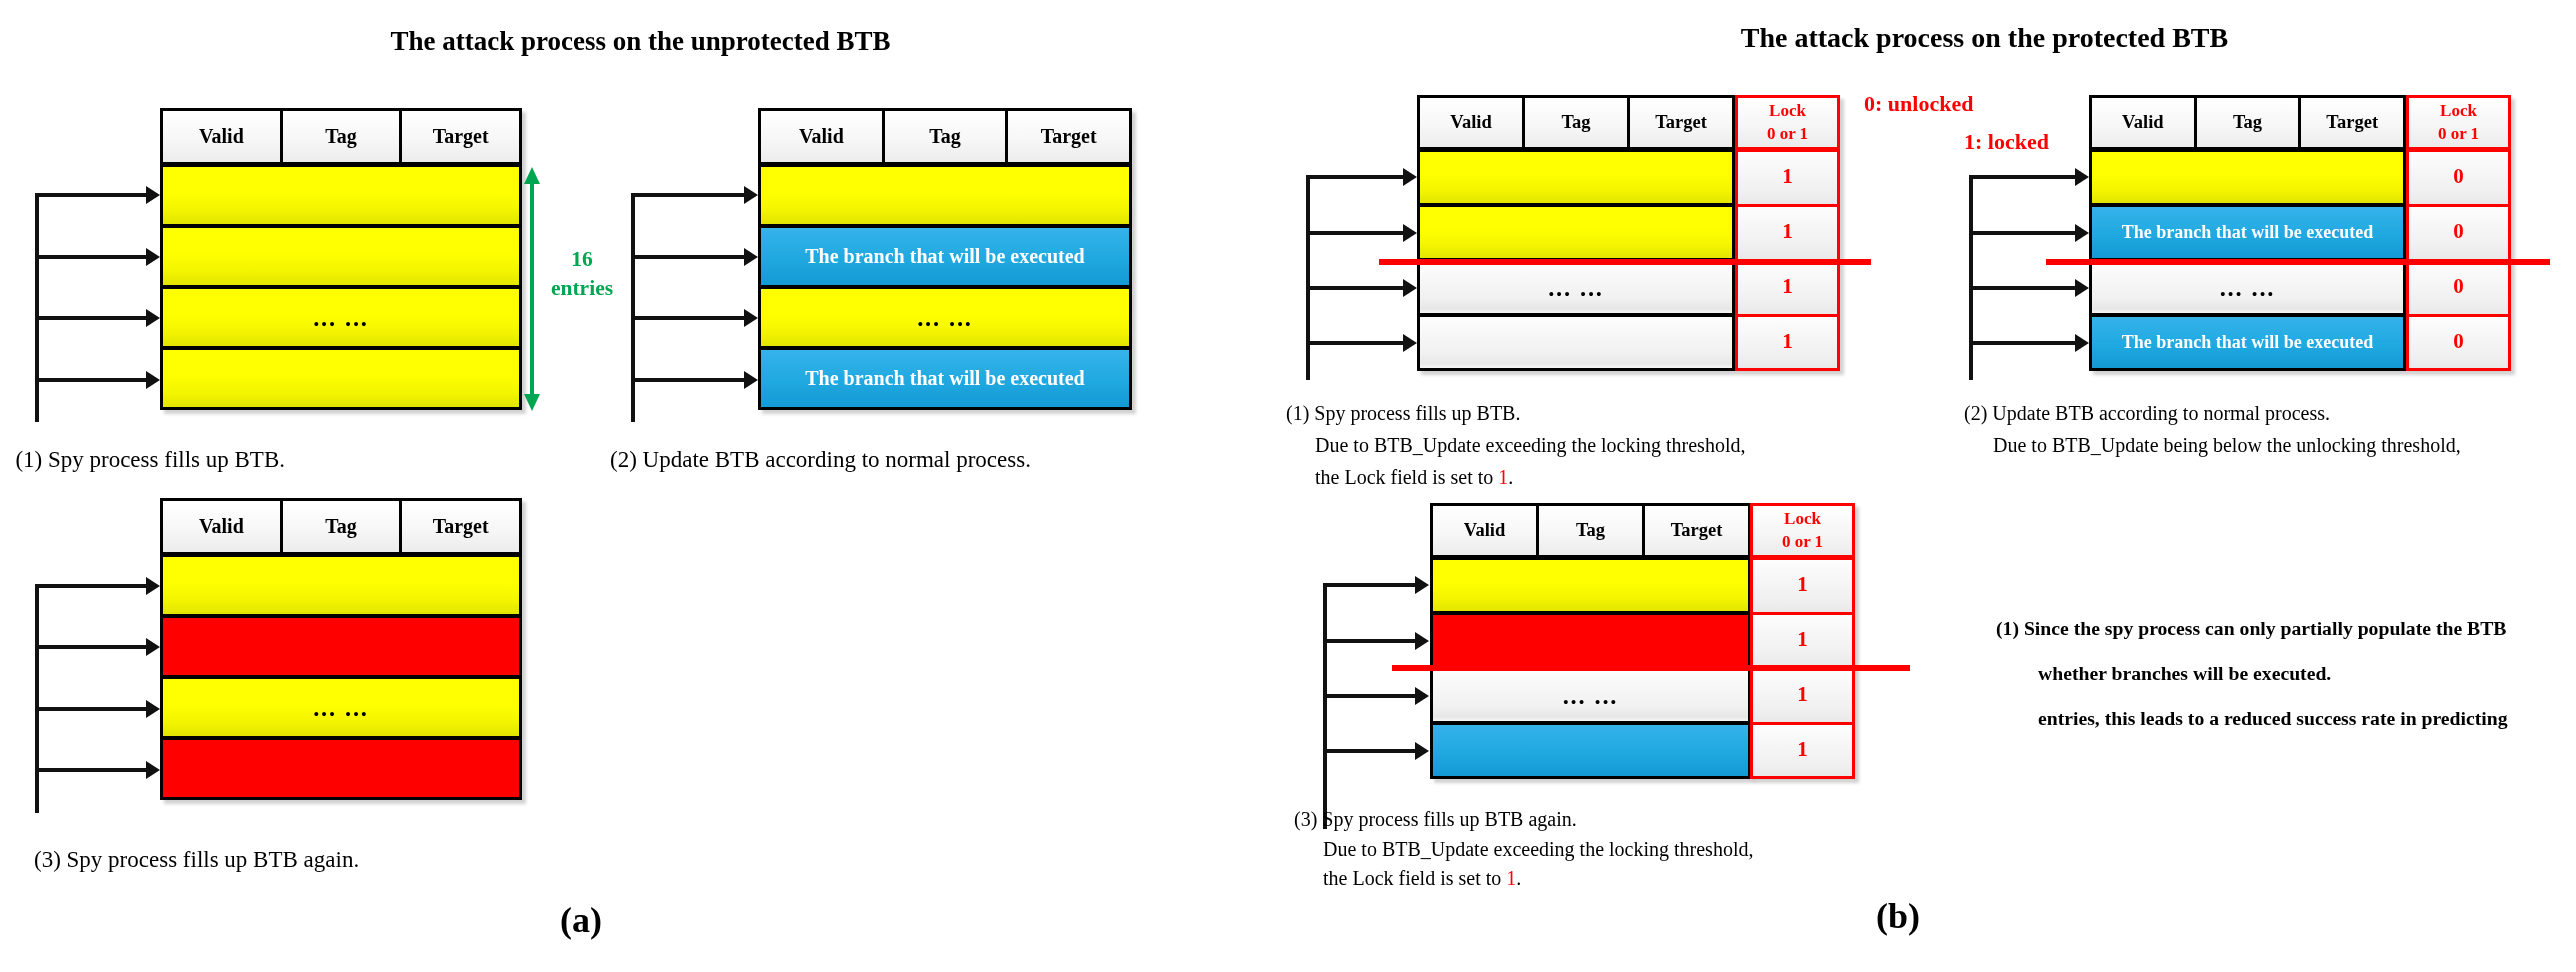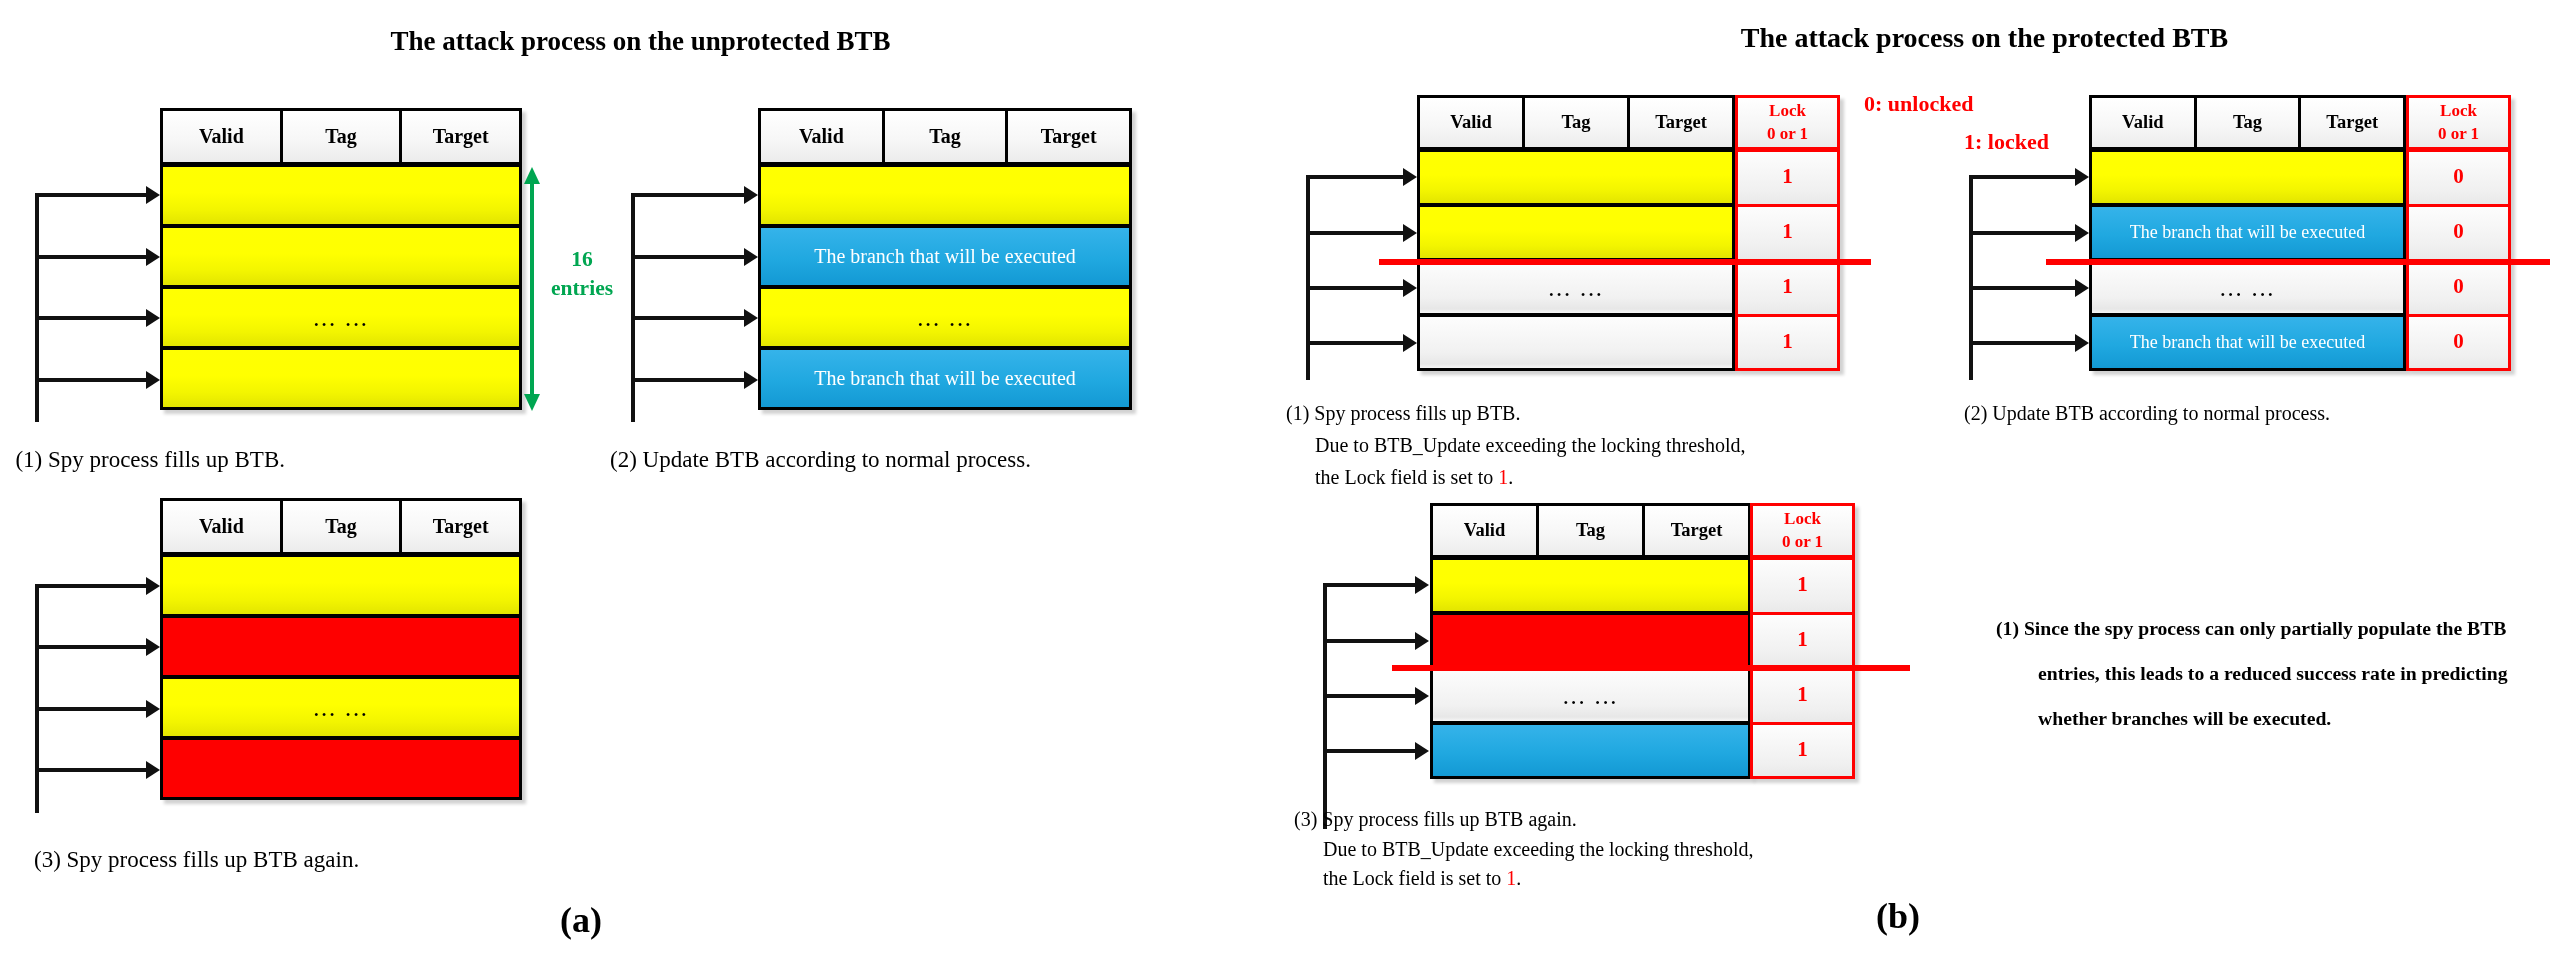--- a/index.html
+++ b/index.html
@@ -13,21 +13,21 @@
   .tbl.lg .thead{height:59px;}
   .tbl.sm .thead{height:57px;}
   .hcell{flex:1;box-sizing:border-box;border-right:3.1px solid #000;text-align:center;
          background:linear-gradient(180deg,#ffffff 0%,#f7f7f7 55%,#ececec 100%);
          font-weight:bold;display:flex;align-items:center;justify-content:center;}
   .hcell.last{border-right:none;}
   .tbl.lg .hcell{font-size:20px;}
   .tbl.sm .hcell{font-size:18.5px;}
   .tbody{box-sizing:content-box;border:3.1px solid #000;border-top:none;background:#000;}
   .row{position:relative;border-bottom:4.9px solid #000;display:flex;align-items:center;justify-content:center;
-       font-weight:normal;white-space:nowrap;}
+       font-weight:bold;white-space:nowrap;}
   .tbl.lg .row{height:57px;border-bottom-width:4.9px;}
   .tbl.sm .row{height:51px;border-bottom-width:4.3px;}
   .row:last-child{border-bottom:none;}
   .row.yellow{background:linear-gradient(180deg,#ffff02 0%,#ffff00 45%,#f3f500 75%,#e3e500 100%);}
   .row.red{background:#fe0000;}
   .row.blue{background:linear-gradient(180deg,#35b3ea 0%,#20a8e0 55%,#1399d4 100%);color:#fff;}
   .row.white{background:linear-gradient(180deg,#fdfdfd 0%,#f1f1f1 70%,#e7e7e7 92%,#f6f6f6 100%);}
   .tbl.lg .row.blue{font-size:20px;}
   .tbl.sm .row.blue{font-size:18px;}
   .row.dots{font-size:24.6px;letter-spacing:1.8px;color:#000;}
@@ -262,20 +262,21 @@
     <div class="lock-cell">0</div>
     <div class="lock-cell">0</div>
     <div class="lock-cell">0</div>
     <div class="lock-cell lastc">0</div>
   </div>
 
   <div class="redline" style="left:2046px;top:259px;width:504px;"></div>
 
   <div class="cap capR" style="left:1964px;top:397px;">
     <div>(2) Update BTB according to normal process.</div>
+    <div class="ind">Due to BTB_Update being below the unlocking threshold,</div>
   </div>
 
   <div class="vline" style="left:1323px;top:583px;height:246px;"></div>
   <div class="harrow" style="left:1323px;top:583px;width:92px;">
       <span class="ah"></span>
     </div>
   <div class="harrow" style="left:1323px;top:639px;width:92px;">
       <span class="ah"></span>
     </div>
   <div class="harrow" style="left:1323px;top:694px;width:92px;">
@@ -313,20 +314,20 @@
   <div class="redline" style="left:1392px;top:665px;width:518px;"></div>
 
   <div class="cap capR3" style="left:1294px;top:805px;">
     <div>(3) Spy process fills up BTB again.</div>
     <div class="ind">Due to BTB_Update exceeding the locking threshold,</div>
     <div class="ind"><span>the Lock field is set to </span><span class="redtxt">1</span><span>.</span></div>
   </div>
 
   <div class="note4" style="left:1996px;top:606px;font-size:19.7px;line-height:45px;">
     <div class="ln1">(1) Since the spy process can only partially populate the BTB</div>
+    <div class="ln2">whether branches will be executed.</div>
     <div class="ln2">entries, this leads to a reduced success rate in predicting</div>
-    <div class="ln2">whether branches will be executed.</div>
   </div>
 
   <div class="figlabel" style="left:1858px;top:895px;width:80px;">(b)</div>
 
 </div>
 
 
 </body></html>

